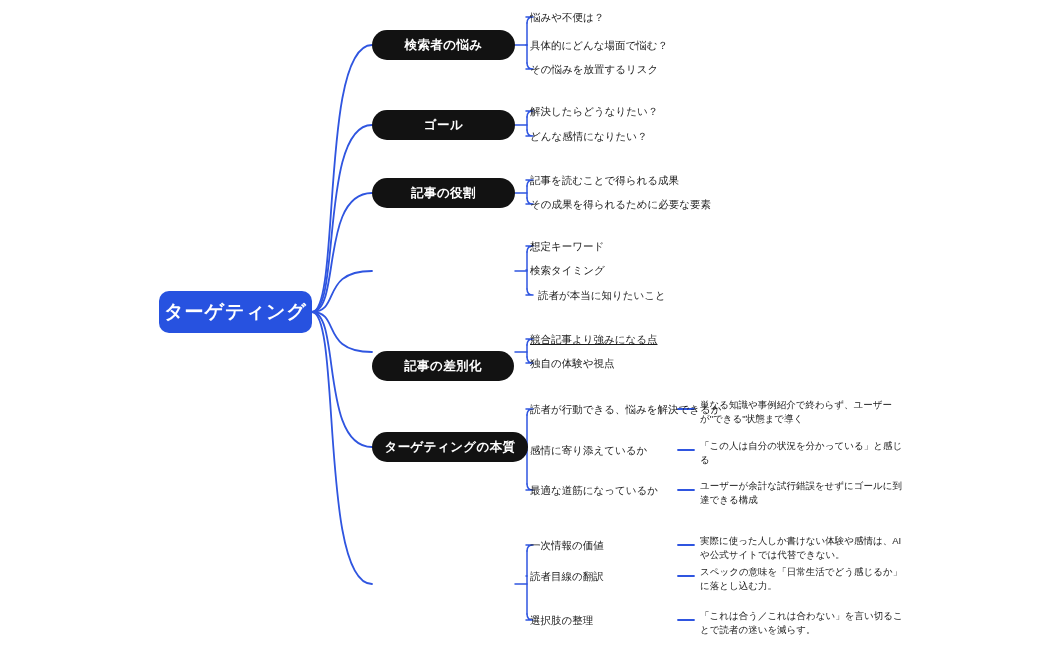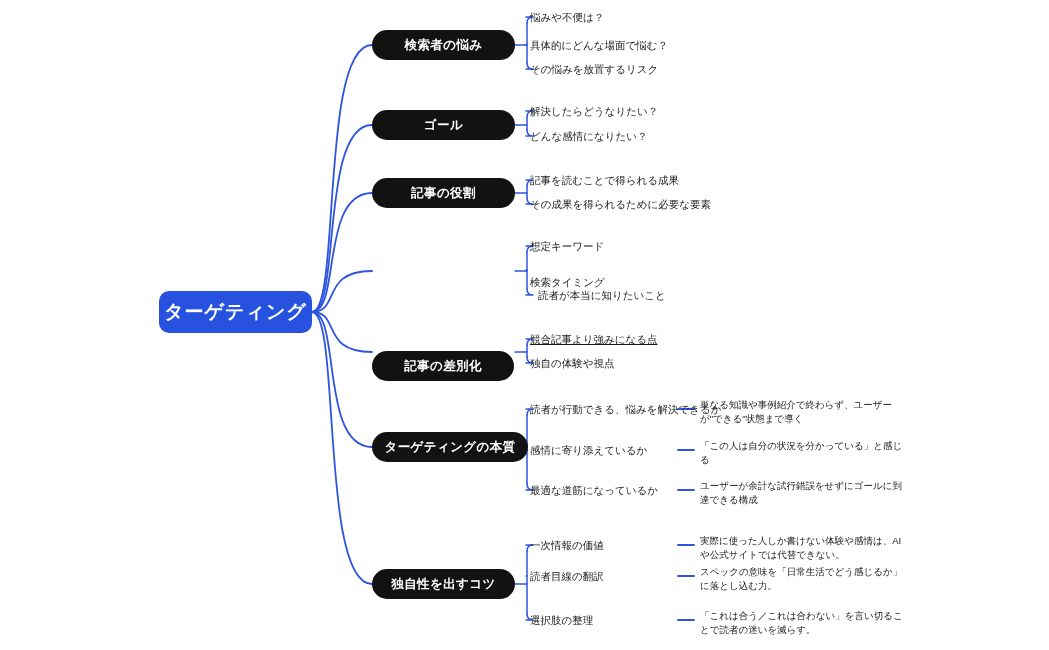--- a/index.html
+++ b/index.html
@@ -131,32 +131,31 @@
     <div class="leaf-label" style="left: 530px; top: 10px;">悩みや不便は？</div>
     <div class="leaf-label" style="left: 530px; top: 38px;">具体的にどんな場面で悩む？</div>
     <div class="leaf-label" style="left: 530px; top: 62px;">その悩みを放置するリスク</div>
     <div class="branch-node" style="left: 372px; top: 110px; width: 143px; height: 30px;">ゴール</div>
     <div class="leaf-label" style="left: 530px; top: 104px;">解決したらどうなりたい？</div>
     <div class="leaf-label" style="left: 530px; top: 129px;">どんな感情になりたい？</div>
     <div class="branch-node" style="left: 372px; top: 178px; width: 143px; height: 30px;">記事の役割</div>
     <div class="leaf-label" style="left: 530px; top: 173px;">記事を読むことで得られる成果</div>
     <div class="leaf-label" style="left: 530px; top: 197px;">その成果を得られるために必要な要素</div>
     <div class="leaf-label" style="left: 530px; top: 239px;">想定キーワード</div>
-    <div class="leaf-label" style="left: 530px; top: 263px; margin-top: 12px;">検索タイミング</div>
+    <div class="leaf-label" style="left: 530px; top: 263px;">検索タイミング</div>
     <div class="leaf-label" style="left: 530px; top: 288px; padding-left: 8px;">読者が本当に知りたいこと</div>
     <div class="branch-node" style="left: 372px; top: 351px; width: 142px; height: 30px;">記事の差別化</div>
     <div class="leaf-label" style="left: 530px; top: 332px; text-decoration: underline;">競合記事より強みになる点</div>
     <div class="leaf-label" style="left: 530px; top: 356px;">独自の体験や視点</div>
     <div class="branch-node" style="left: 372px; top: 432px; width: 156px; height: 30px;">ターゲティングの本質</div>
     <div class="leaf-label" style="left: 530px; top: 402px;">読者が行動できる、悩みを解決できるか</div>
     <div class="note-label" style="left: 700px; top: 398px;">単なる知識や事例紹介で終わらず、ユーザーが"できる"状態まで導く</div>
     <div class="leaf-label" style="left: 530px; top: 443px;">感情に寄り添えているか</div>
     <div class="note-label" style="left: 700px; top: 439px;">「この人は自分の状況を分かっている」と感じる</div>
     <div class="leaf-label" style="left: 530px; top: 483px;">最適な道筋になっているか</div>
     <div class="note-label" style="left: 700px; top: 479px;">ユーザーが余計な試行錯誤をせずにゴールに到達できる構成</div>
-    <div class="branch-node" style="left: 372px; top: 569px; width: 143px; height: 30px;">独自性を出すコツ</div>
     <div class="leaf-label" style="left: 530px; top: 538px;">一次情報の価値</div>
     <div class="note-label" style="left: 700px; top: 534px;">実際に使った人しか書けない体験や感情は、AIや公式サイトでは代替できない。</div>
     <div class="leaf-label" style="left: 530px; top: 569px;">読者目線の翻訳</div>
     <div class="note-label" style="left: 700px; top: 565px;">スペックの意味を「日常生活でどう感じるか」に落とし込む力。</div>
     <div class="leaf-label" style="left: 530px; top: 613px;">選択肢の整理</div>
     <div class="note-label" style="left: 700px; top: 609px;">「これは合う／これは合わない」を言い切ることで読者の迷いを減らす。</div>
   </div>
 
 </body></html>

